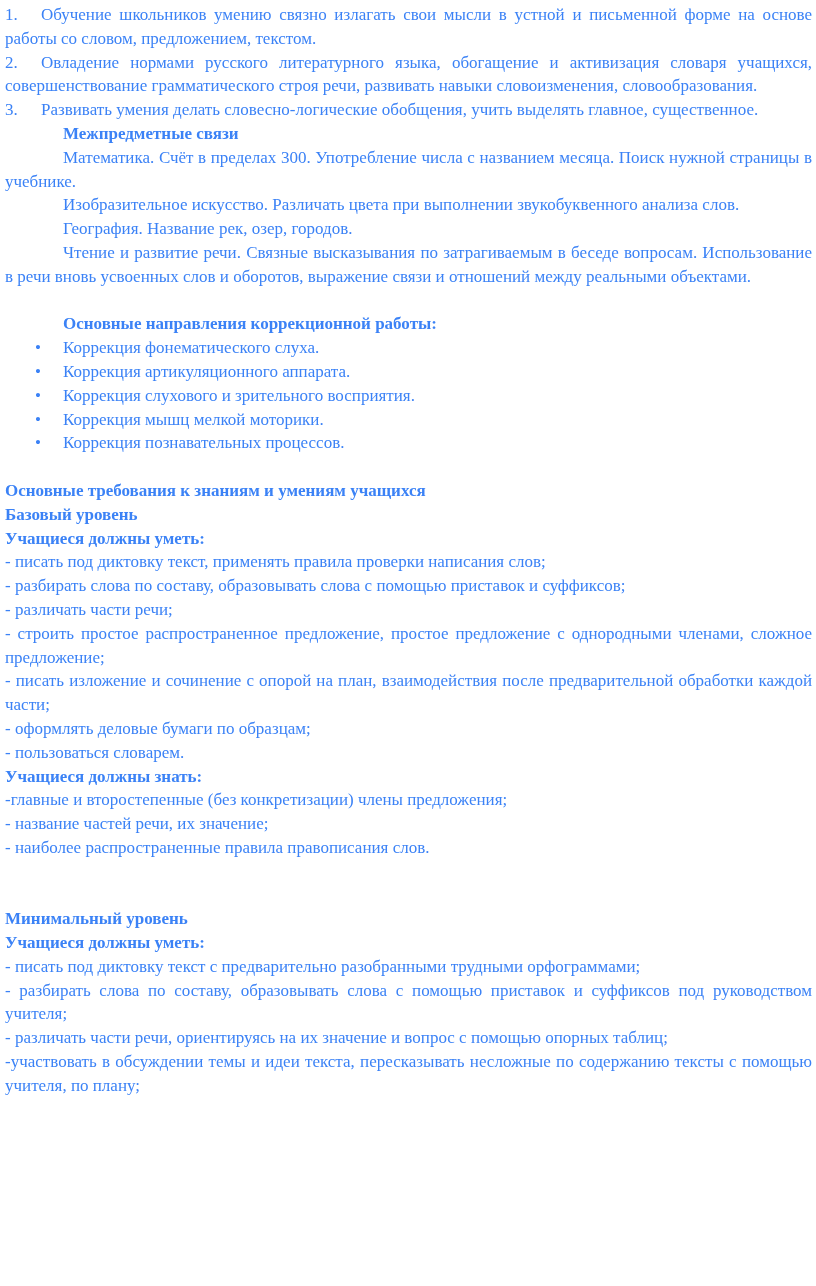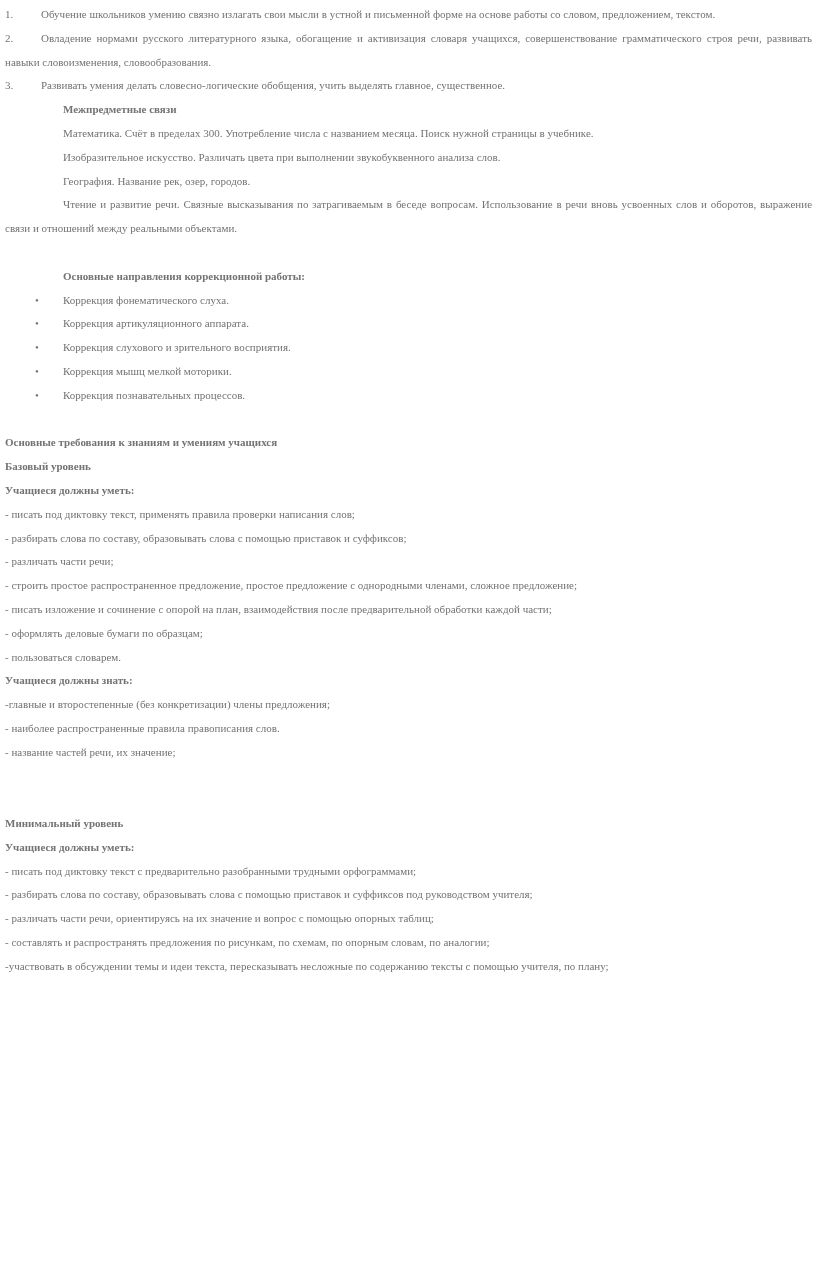--- a/index.html
+++ b/index.html
@@ -5,24 +5,24 @@
   html, body {
     margin: 0;
     padding: 0;
     background: #ffffff;
   }
   .page {
     width: 816px;
     min-height: 1286px;
     box-sizing: border-box;
     background: #ffffff;
-    color: #737373;
+    color: #3b82f6;
     padding: 3px 4px 6px 5px;
     font-family: "Liberation Serif", "DejaVu Serif", serif;
-    font-size: 11px;
+    font-size: 17px;
     line-height: 23.8px;
     overflow: hidden;
   }
   .para { margin: 0; }
   .justify { text-align: justify; }
   .blank { min-height: 23.8px; }
   .num { display: inline-block; width: 36px; }
   .indent { text-indent: 58px; }
   .bold { font-weight: bold; }
   .italic { }
@@ -64,24 +64,23 @@
     <p class="para bold italic">Учащиеся должны уметь:</p>
     <p class="para justify">- писать под диктовку текст, применять правила проверки написания слов;</p>
     <p class="para justify">- разбирать слова по составу, образовывать слова с помощью приставок и суффиксов;</p>
     <p class="para justify">- различать части речи;</p>
     <p class="para justify">- строить простое распространенное предложение, простое предложение с однородными членами, сложное предложение;</p>
     <p class="para justify">- писать изложение и сочинение с опорой на план, взаимодействия после предварительной обработки каждой части;</p>
     <p class="para justify">- оформлять деловые бумаги по образцам;</p>
     <p class="para justify">- пользоваться словарем.</p>
     <p class="para bold italic">Учащиеся должны знать:</p>
     <p class="para justify">-главные и второстепенные  (без конкретизации) члены предложения;</p>
+    <p class="para justify">- название частей речи, их значение;</p>
     <p class="para justify">- наиболее распространенные правила правописания слов.</p>
-    <p class="para justify">- название частей речи, их значение;</p>
     <p class="para blank">&nbsp;</p>
     <p class="para blank">&nbsp;</p>
     <p class="para bold">Минимальный уровень</p>
     <p class="para bold italic">Учащиеся должны уметь:</p>
     <p class="para justify">- писать под диктовку текст с предварительно разобранными трудными орфограммами;</p>
     <p class="para justify">- разбирать слова по составу, образовывать слова с помощью приставок и суффиксов под руководством учителя;</p>
     <p class="para justify">- различать части речи, ориентируясь на их значение и вопрос с помощью опорных таблиц;</p>
-    <p class="para justify">- составлять и распространять предложения по рисункам, по схемам, по опорным словам, по аналогии;</p>
     <p class="para justify">-участвовать в обсуждении темы и идеи текста, пересказывать несложные по содержанию тексты с помощью учителя, по плану;</p>
   </div>
 
 </body></html>

